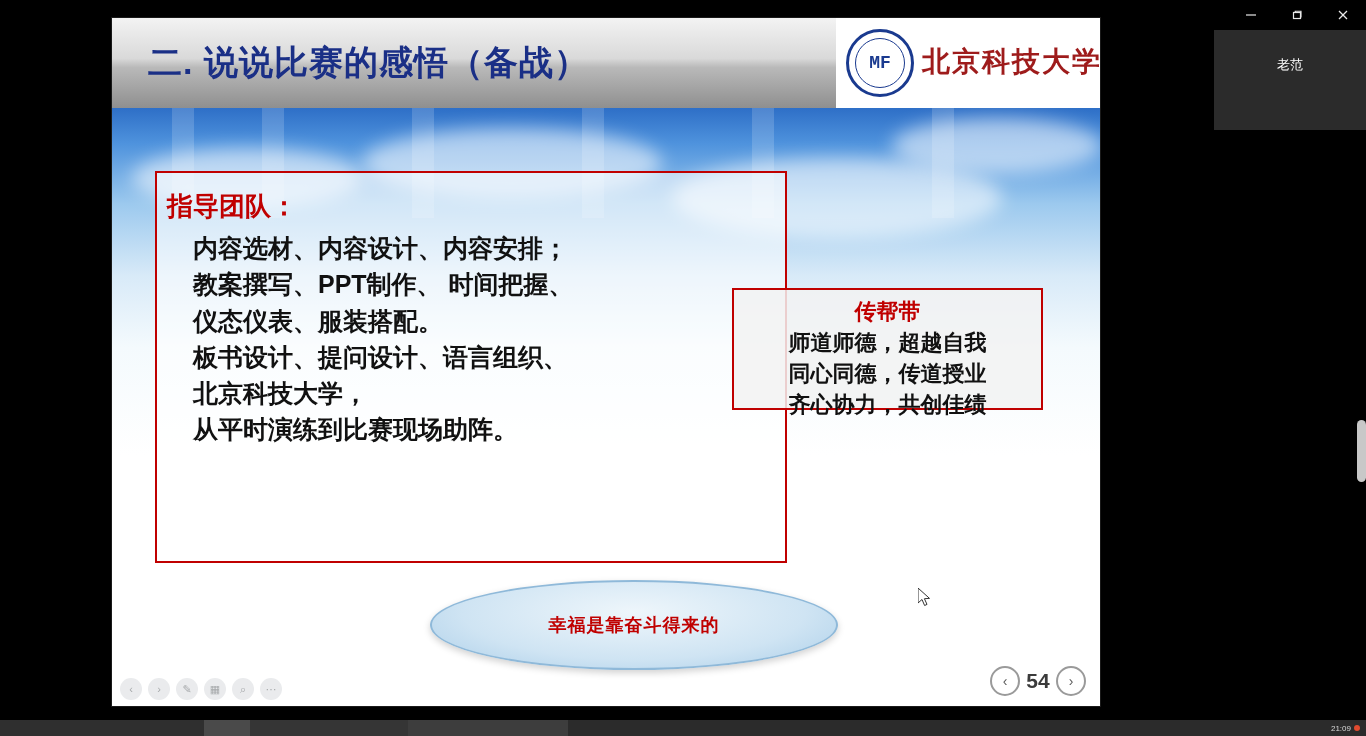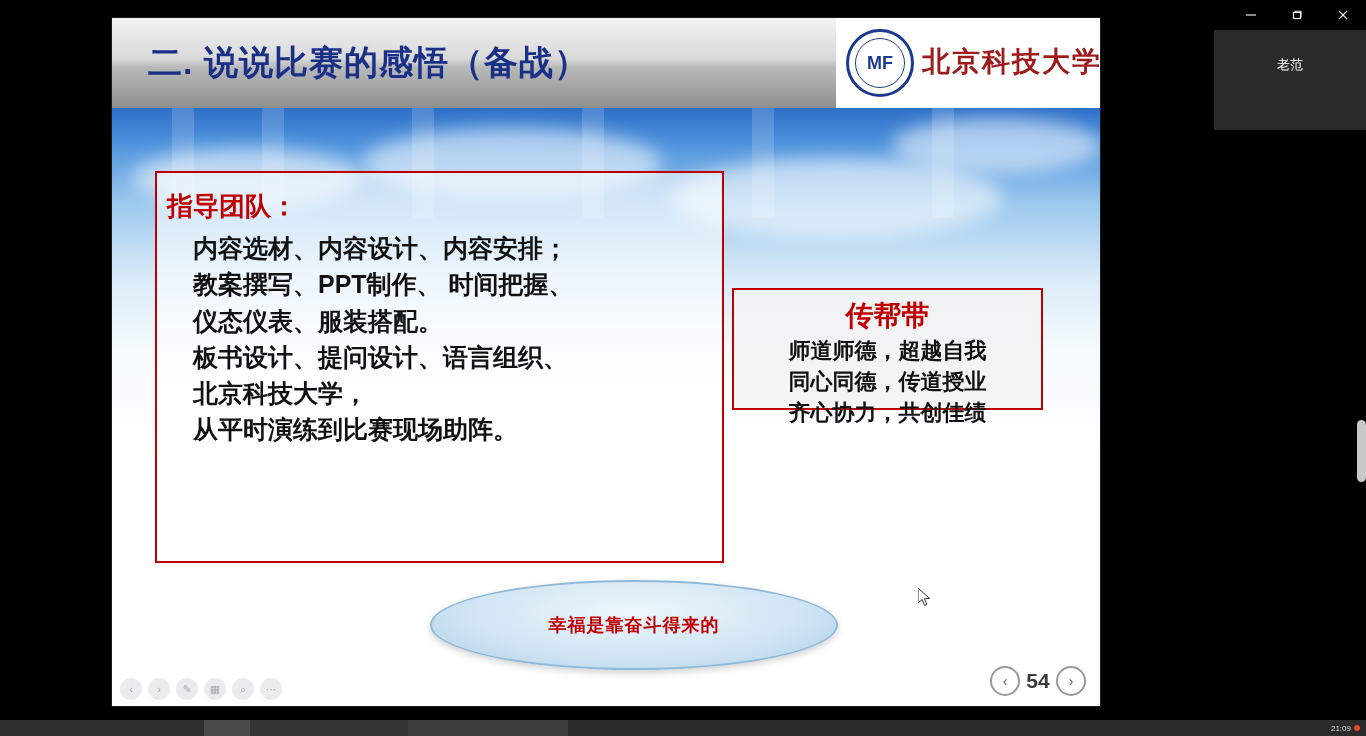--- a/index.html
+++ b/index.html
@@ -124,20 +124,21 @@
     position: absolute;
     left: 6px; top: 6px; right: 6px; bottom: 6px;
     border-radius: 50%;
     border: 1px solid #1a3a8f;
   }
   .logo-emblem span {
     color: #1a3a8f;
     font-size: 18px;
     font-weight: bold;
     z-index: 2;
+    font-family: Liberation Mono, monospace;
   }
   .logo-text {
     margin-left: 8px;
     display: flex;
     flex-direction: row;
     justify-content: center;
   }
   .logo-univ {
     color: #9e1b1b;
     font-size: 28px;
@@ -186,21 +187,21 @@
     height: 110px;
     width: 22px;
     background: rgba(255,255,255,0.16);
   }
 
   
   .content-box {
     position: absolute;
     left: 43px;
     top: 63px;
-    width: 569px;
+    width: 632px;
     height: 392px;
     border: 2px solid #c00000;
     background: rgba(255,255,255,0.55);
     box-sizing: border-box;
   }
   .content-title {
     margin: 16px 0 0 10px;
     color: #c00000;
     font-size: 26px;
     font-weight: bold;
@@ -223,21 +224,21 @@
     top: 180px;
     width: 311px;
     height: 122px;
     border: 2px solid #c00000;
     background: rgba(242,242,242,0.85);
     box-sizing: border-box;
     text-align: center;
   }
   .aside-title {
     color: #c00000;
-    font-size: 28px;
+    font-size: 22px;
     font-weight: bold;
     margin-top: 7px;
   }
   .aside-line {
     color: #111111;
     font-size: 22px;
     font-weight: bold;
     line-height: 1.42;
     white-space: nowrap;
     text-align: center;

